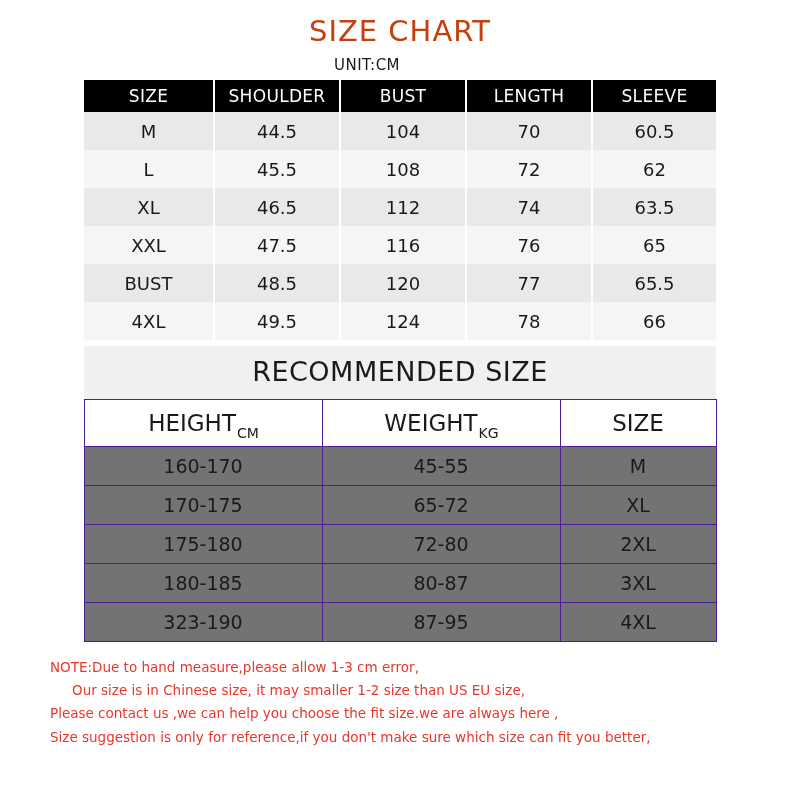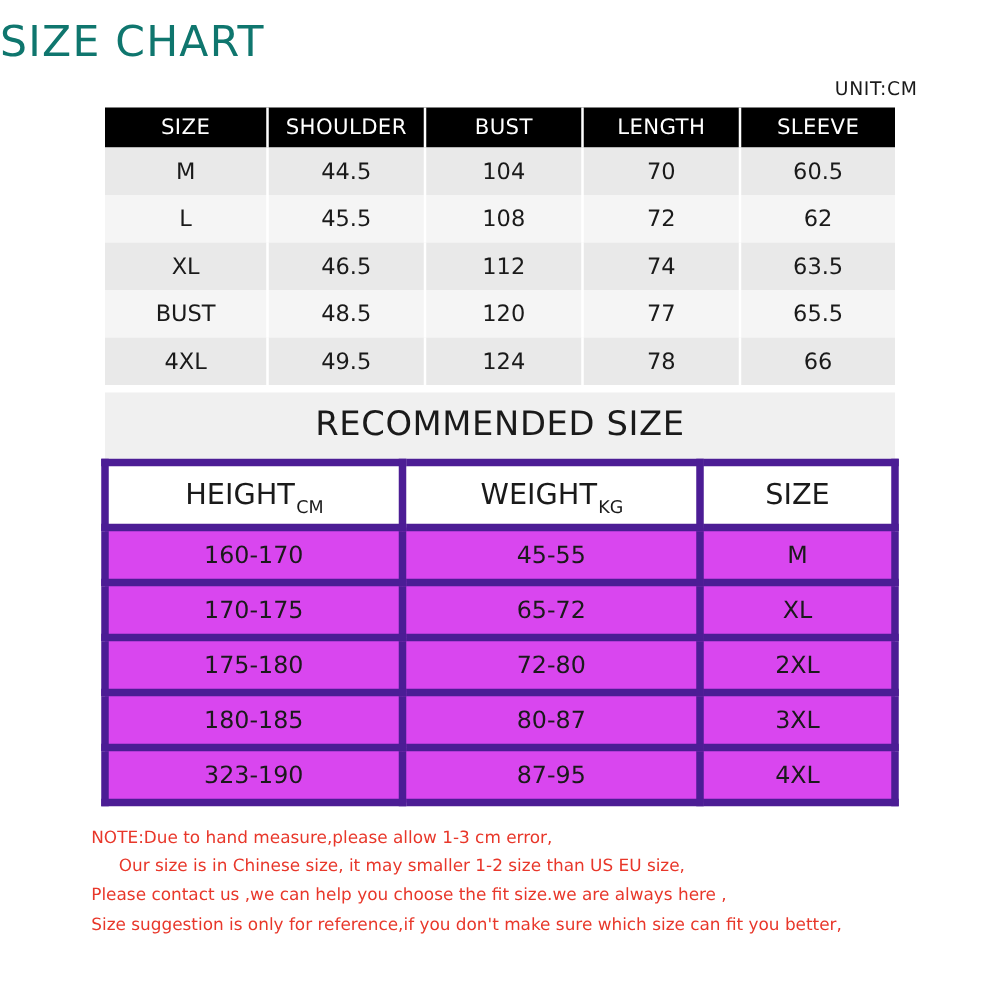--- a/index.html
+++ b/index.html
@@ -16,30 +16,31 @@
   }
   .page {
     position: relative;
     width: 800px;
     height: 800px;
     box-sizing: border-box;
   }
 
   
   .title {
-    font-size: 34px;
+    text-align: center;
+    font-size: 29px;
     letter-spacing: 1px;
-    color: #0f766e;
+    color: #c2410c;
     padding-top: 14px;
     font-weight: 400;
     font-family: "DejaVu Sans", sans-serif;
   }
 
   .unit {
-    text-align: right;
+    text-align: center;
     font-size: 15px;
     color: #1a1a1a;
     padding-right: 66px;
     margin-top: 8px;
     letter-spacing: .5px;
   }
 
   
   .size-table {
     border-collapse: collapse;
@@ -87,50 +88,50 @@
   }
 
   
   .rec-table {
     border-collapse: collapse;
     width: 632px;
     margin: 0 auto;
     table-layout: fixed;
   }
   .rec-table th, .rec-table td {
-    border: 6px solid #4c1d95;
+    border: 1px solid #4c1d95;
     text-align: center;
     color: #1a1a1a;
   }
   .rec-table th {
     font-weight: 400;
     font-size: 23px;
     height: 44px;
     background: #ffffff;
   }
   .rec-table th .sub {
     font-size: 14px;
     vertical-align: bottom;
     position: relative;
     top: 5px;
     left: 1px;
   }
   .rec-table td {
     font-size: 19px;
     height: 36px;
-    background: #d946ef;
+    background: #737373;
   }
   .rc-h { width: 238px; }
   .rc-w { width: 238px; }
   .rc-s { width: 156px; }
 
   
   .notes {
     margin: 14px 12px 0 0;
-    padding-left: 73px;
+    padding-left: 50px;
     padding-right: 40px;
     color: #e8372a;
     font-size: 13.5px;
     line-height: 1.72;
   }
   .notes .line { white-space: nowrap; }
   .notes .indent { padding-left: 22px; }
 </style>
 </head>
 <body>
@@ -174,20 +175,27 @@
         <td>62</td>
       </tr>
       <tr>
         <td>XL</td>
         <td>46.5</td>
         <td>112</td>
         <td>74</td>
         <td>63.5</td>
       </tr>
       <tr>
+        <td>XXL</td>
+        <td>47.5</td>
+        <td>116</td>
+        <td>76</td>
+        <td>65</td>
+      </tr>
+      <tr>
         <td>BUST</td>
         <td>48.5</td>
         <td>120</td>
         <td>77</td>
         <td>65.5</td>
       </tr>
       <tr>
         <td>4XL</td>
         <td>49.5</td>
         <td>124</td>

